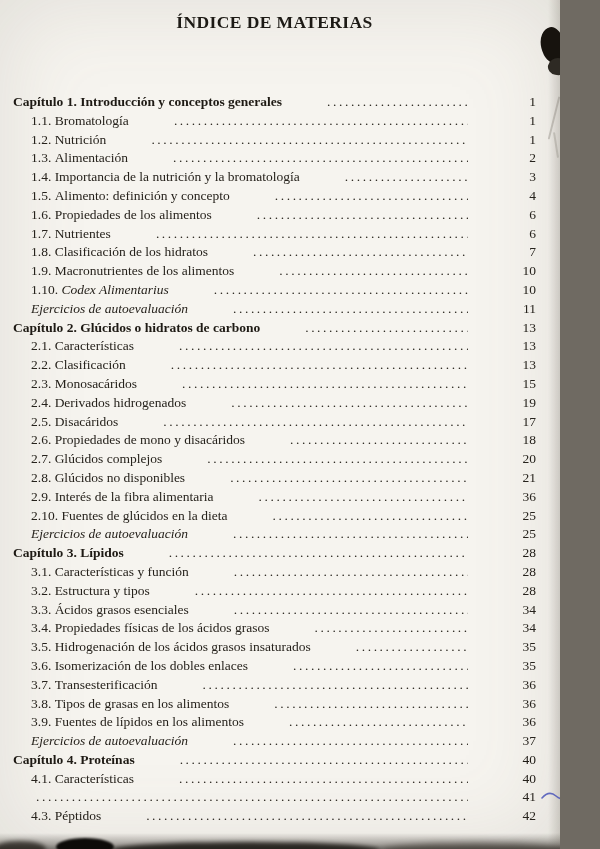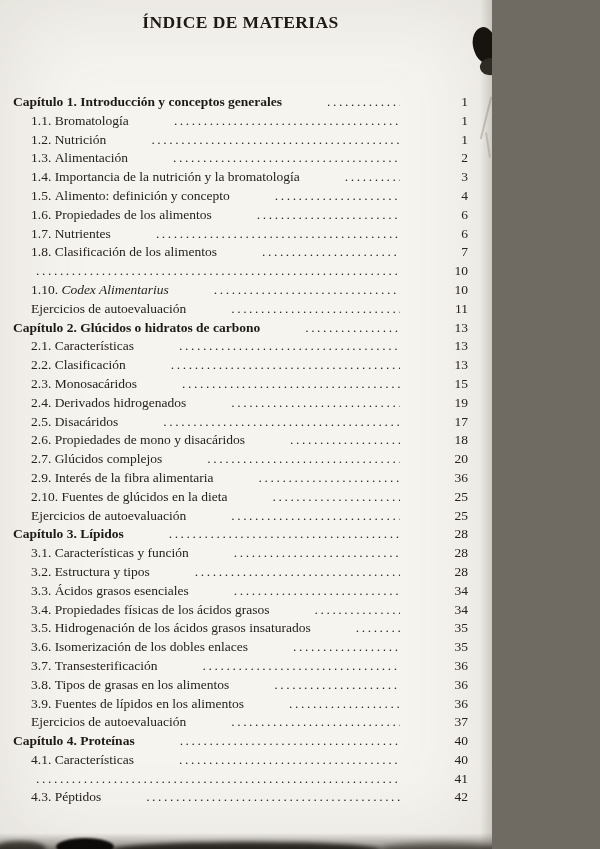--- a/index.html
+++ b/index.html
@@ -4,21 +4,21 @@
 <style>
   * { margin: 0; padding: 0; box-sizing: border-box; }
   html, body { width: 600px; height: 849px; }
   body {
     font-family: "Liberation Serif", "DejaVu Serif", serif;
     background: #6f6a62;
     overflow: hidden;
   }
   .page {
     position: relative;
-    width: 492px; height: 849px;
+    width: 560px; height: 849px;
     background: #f6f4ef;
     color: #24211c;
     overflow: hidden;
     box-shadow: inset 0 0 90px rgba(110,100,85,0.15);
   }
   .content { position: absolute; left: 13px; right: 24px; top: 12px; }
   .title {
     text-align: center;
     font-size: 17.5px;
     font-weight: bold;
@@ -31,21 +31,21 @@
     align-items: center;
     height: 18.8px;
     line-height: 18.8px;
     font-size: 13.5px;
     white-space: nowrap;
     color: #26221c;
     gap: 40px;
   }
   .toc-row.chapter { font-weight: bold; color: #1e1a14; }
   .toc-row.normal, .toc-row.italic, .toc-row.italic-text { padding-left: 18px; }
-  .toc-row.italic .label { }
+  .toc-row.italic .label { font-style: italic; }
   .toc-row.italic-text .txt { font-style: italic; font-family: Liberation Serif, serif; }
   .label { flex: 0 0 auto; }
   .leader {
     flex: 1 1 auto;
     overflow: hidden;
     white-space: nowrap;
     min-width: 10px;
     margin: 0 4px 0 5px;
     font-weight: normal;
     letter-spacing: 2.6px;
@@ -152,25 +152,26 @@
           <span class="label"><span class="num">1.6.&nbsp;</span><span class="txt">Propiedades de los alimentos</span></span>
           <span class="leader"></span>
           <span class="pagenum">6</span>
         </div>
         <div class="toc-row normal">
           <span class="label"><span class="num">1.7.&nbsp;</span><span class="txt">Nutrientes</span></span>
           <span class="leader"></span>
           <span class="pagenum">6</span>
         </div>
         <div class="toc-row normal">
-          <span class="label"><span class="num">1.8.&nbsp;</span><span class="txt">Clasificación de los alimentos</span></span>
+          <span class="label"><span class="num">1.8.&nbsp;</span><span class="txt">Clasificación de los hidratos</span></span>
           <span class="leader"></span>
           <span class="pagenum">7</span>
         </div>
         <div class="toc-row normal">
+          <span class="label"><span class="num">1.9.&nbsp;</span><span class="txt">Macronutrientes de los alimentos</span></span>
           <span class="leader"></span>
           <span class="pagenum">10</span>
         </div>
         <div class="toc-row italic-text">
           <span class="label"><span class="num">1.10.&nbsp;</span><span class="txt">Codex Alimentarius</span></span>
           <span class="leader"></span>
           <span class="pagenum">10</span>
         </div>
         <div class="toc-row italic">
           <span class="label"><span class="txt">Ejercicios de autoevaluación</span></span>
@@ -209,20 +210,25 @@
         </div>
         <div class="toc-row normal">
           <span class="label"><span class="num">2.6.&nbsp;</span><span class="txt">Propiedades de mono y disacáridos</span></span>
           <span class="leader"></span>
           <span class="pagenum">18</span>
         </div>
         <div class="toc-row normal">
           <span class="label"><span class="num">2.7.&nbsp;</span><span class="txt">Glúcidos complejos</span></span>
           <span class="leader"></span>
           <span class="pagenum">20</span>
+        </div>
+        <div class="toc-row normal">
+          <span class="label"><span class="num">2.8.&nbsp;</span><span class="txt">Glúcidos no disponibles</span></span>
+          <span class="leader"></span>
+          <span class="pagenum">21</span>
         </div>
         <div class="toc-row normal">
           <span class="label"><span class="num">2.9.&nbsp;</span><span class="txt">Interés de la fibra alimentaria</span></span>
           <span class="leader"></span>
           <span class="pagenum">36</span>
         </div>
         <div class="toc-row normal">
           <span class="label"><span class="num">2.10.&nbsp;</span><span class="txt">Fuentes de glúcidos en la dieta</span></span>
           <span class="leader"></span>
           <span class="pagenum">25</span>

